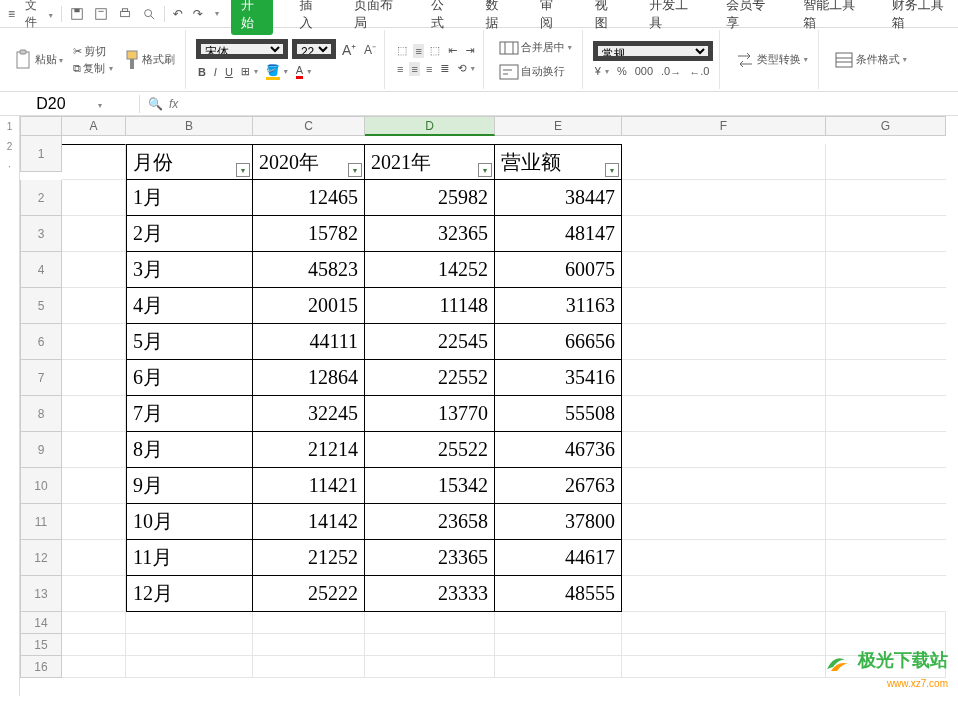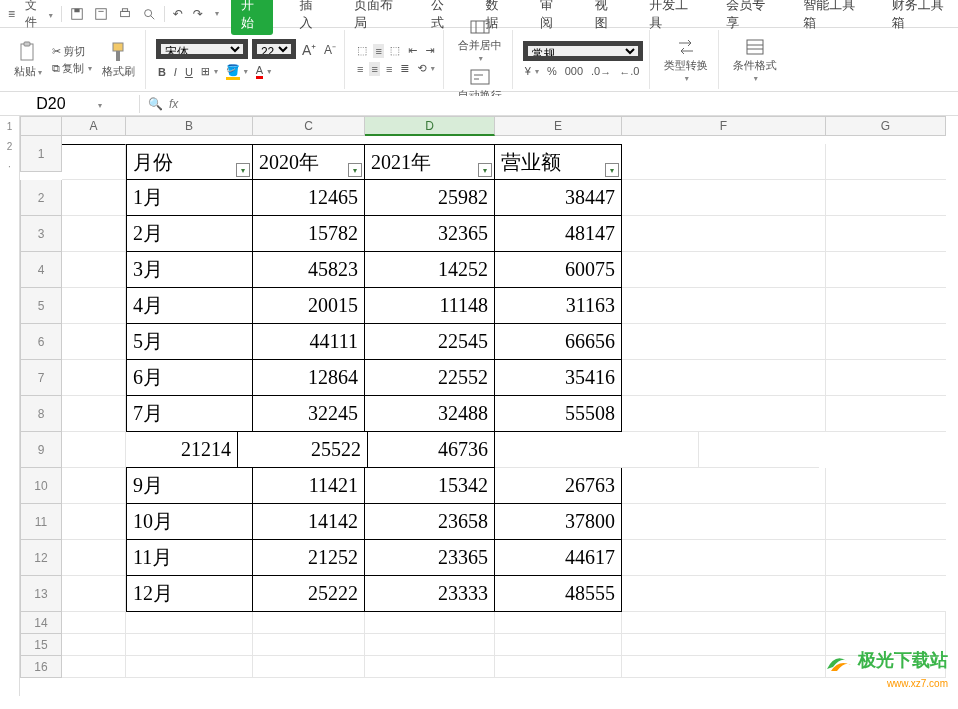--- a/index.html
+++ b/index.html
@@ -6,21 +6,21 @@
 body { font-family: "Microsoft YaHei", Arial, sans-serif; font-size: 12px; color: #333; background: #fff; overflow: hidden; width: 958px; height: 709px; }
 .menubar { display: flex; align-items: center; height: 28px; border-bottom: 1px solid #ddd; padding: 0 4px; gap: 2px; }
 .menu-btn { display: flex; align-items: center; padding: 2px 4px; cursor: pointer; font-size: 12px; color: #555; }
 .menu-btn svg, .menu-btn .ico { width: 14px; height: 14px; }
 .tab-row { display: flex; align-items: center; gap: 20px; padding-left: 6px; }
 .tab { font-size: 13px; color: #444; padding: 3px 6px; cursor: pointer; }
 .tab.active { background: #22a93e; color: #fff; border-radius: 3px; padding: 3px 10px; }
 .ribbon { display: flex; border-bottom: 1px solid #ddd; height: 64px; padding: 2px 4px; gap: 4px; }
 .group { display: flex; flex-direction: column; justify-content: center; border-right: 1px solid #e5e5e5; padding: 0 6px; font-size: 11px; color: #555; }
 .grow { display: flex; gap: 4px; align-items: center; }
-.btn-lg { display:flex; flex-direction:column; align-items:center; gap:1px; padding:2px 4px; cursor:pointer; font-size:11px; }
+.btn-lg { display:flex; flex-direction:row; align-items:center; gap:1px; padding:2px 4px; cursor:pointer; font-size:11px; }
 .btn-sm { display:flex; align-items:center; gap:2px; padding:1px 2px; cursor:pointer; font-size:11px; }
 select.font-sel { height:20px; font-size:12px; border:5px solid #404040; }
 .caret::after { content:"▾"; font-size:8px; color:#888; margin-left:2px; }
 .name-fx-row { display:flex; align-items:center; height:24px; border-bottom:1px solid #ddd; }
 .namebox { width:140px; border-right:1px solid #ddd; display:flex; align-items:center; padding:0 6px; }
 .namebox input { border:none; width:90px; font-size:16px; text-align:center; outline:none; }
 .fxarea { display:flex; align-items:center; padding:0 8px; gap:6px; color:#777; }
 .sheet-wrap { position:relative; }
 .left-strip { position:absolute; left:0; top:0; width:20px; height:100%; border-right:1px solid #ddd; font-size:10px; color:#888; }
 .left-strip div { height:20px; display:flex; justify-content:center; align-items:center; }
@@ -321,28 +321,29 @@
           <div class="cell cD r">22552</div>
           <div class="cell cE r">35416</div>
           <div class="cell cF" style="border-top: none; border-right: 1px solid rgb(229, 229, 229); border-bottom: 1px solid rgb(229, 229, 229); border-left: none; border-image: initial;"></div>
           <div class="cell cG" style="border-top: none; border-right: none; border-bottom: 1px solid rgb(229, 229, 229); border-left: none; border-image: initial;"></div>
         </div>
         <div class="row border-tbl">
           <div class="rh">8</div>
           <div class="cell cA" style="border-right: 1px solid rgb(229, 229, 229); border-bottom: 1px solid rgb(229, 229, 229);"></div>
           <div class="cell cB first-col">7月</div>
           <div class="cell cC r">32245</div>
-          <div class="cell cD r">32488</div>
+          <div class="cell cD r">13770</div>
           <div class="cell cE r">55508</div>
           <div class="cell cF" style="border-top: none; border-right: 1px solid rgb(229, 229, 229); border-bottom: 1px solid rgb(229, 229, 229); border-left: none; border-image: initial;"></div>
           <div class="cell cG" style="border-top: none; border-right: none; border-bottom: 1px solid rgb(229, 229, 229); border-left: none; border-image: initial;"></div>
         </div>
         <div class="row border-tbl">
           <div class="rh">9</div>
           <div class="cell cA" style="border-right: 1px solid rgb(229, 229, 229); border-bottom: 1px solid rgb(229, 229, 229);"></div>
+          <div class="cell cB first-col">8月</div>
           <div class="cell cC r">21214</div>
           <div class="cell cD r">25522</div>
           <div class="cell cE r">46736</div>
           <div class="cell cF" style="border-top: none; border-right: 1px solid rgb(229, 229, 229); border-bottom: 1px solid rgb(229, 229, 229); border-left: none; border-image: initial;"></div>
           <div class="cell cG" style="border-top: none; border-right: none; border-bottom: 1px solid rgb(229, 229, 229); border-left: none; border-image: initial;"></div>
         </div>
         <div class="row border-tbl">
           <div class="rh">10</div>
           <div class="cell cA" style="border-right: 1px solid rgb(229, 229, 229); border-bottom: 1px solid rgb(229, 229, 229);"></div>
           <div class="cell cB first-col">9月</div>

